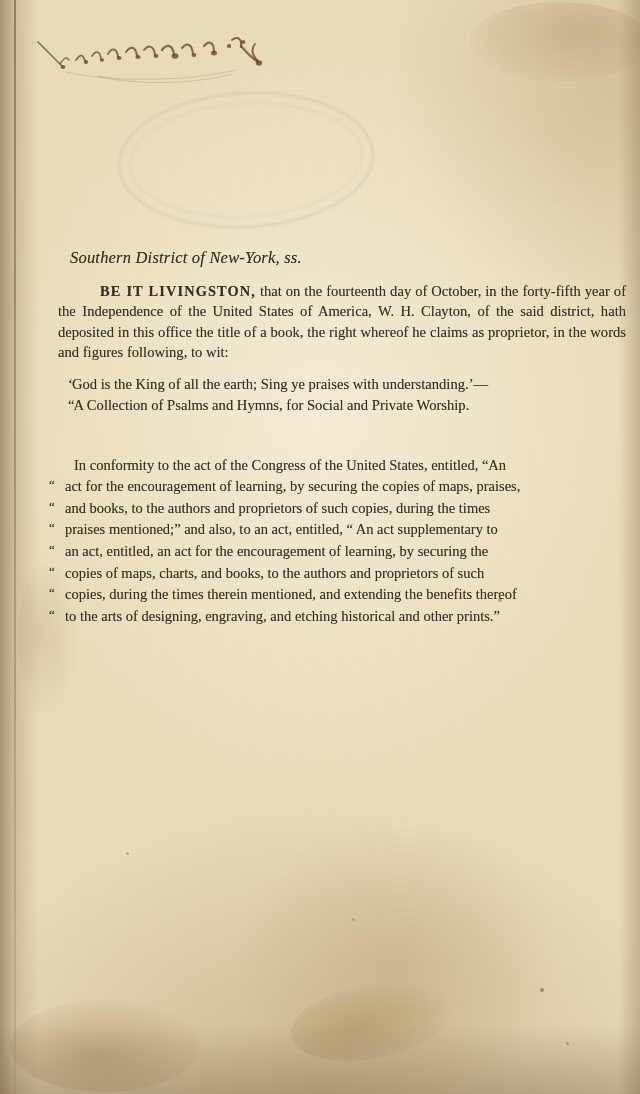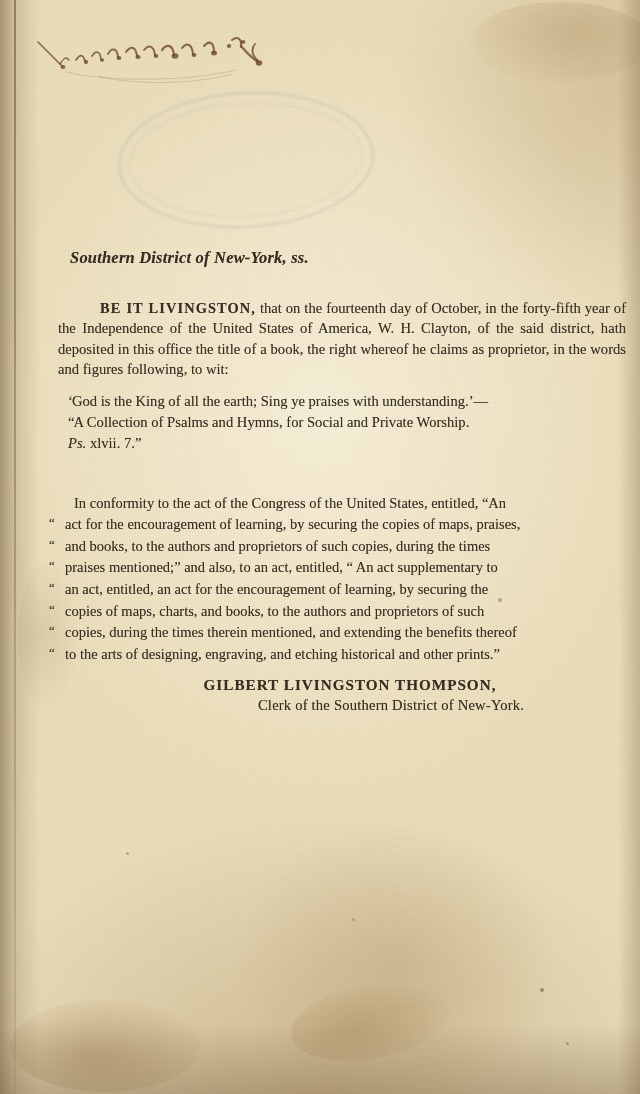--- a/index.html
+++ b/index.html
@@ -166,24 +166,24 @@
 
   
   .textblock {
     position: absolute;
     left: 58px;
     top: 248px;
     width: 568px;
   }
   .district-head {
     font-style: italic;
-    font-weight: 700;
+    font-weight: 400;
     font-size: 16.5px;
     letter-spacing: 0.2px;
-    margin: 0 0 30px 12px;
+    margin: 0 0 13px 12px;
     text-shadow: 0 0 0.6px rgba(53,43,32,0.45);
   }
   .para {
     font-size: 14.6px;
     line-height: 20.4px;
     text-align: justify;
     text-justify: inter-word;
     margin: 0 0 9px 0;
     text-shadow: 0 0 0.55px rgba(53,43,32,0.40);
   }
@@ -331,21 +331,20 @@
 
   <div class="textblock blur-soft">
 
     <div class="district-head">Southern District of New-York, ss.</div>
 
     <p class="para indent"><span class="smallcaps-lead">BE IT LIVINGSTON,</span><span> that on the fourteenth day of October, in the forty-fifth year of the Independence of the United States of America, W. H. Clayton, of the said district, hath deposited in this office the title of a book, the right whereof he claims as proprietor, in the words and figures following, to wit:</span></p>
 
     <div class="quote-block">
       <div class="quote-line"><span class="q-mark">‘</span><span>God is the King of all the earth; Sing ye praises with understanding.’—</span></div>
       <div class="quote-line"><span class="q-mark">“</span><span>A Collection of Psalms and Hymns, for Social and Private Worship.</span></div>
-      <div class="quote-line" style="text-align:left;"><span class="it">Ps.</span><span> xlvii. 7.”</span></div>
     </div>
 
     <div class="act-para">
       <div class="act-first">In conformity to the act of the Congress of the United States, entitled, “An</div>
 
       <div class="act-line">
         <span class="mq">“</span>
         <span class="txt">act for the encouragement of learning, by securing the copies of maps, praises,</span>
       </div>
       <div class="act-line">
@@ -367,24 +366,20 @@
       <div class="act-line">
         <span class="mq">“</span>
         <span class="txt">copies, during the times therein mentioned, and extending the benefits thereof</span>
       </div>
       <div class="act-line last">
         <span class="mq">“</span>
         <span class="txt">to the arts of designing, engraving, and etching historical and other prints.”</span>
       </div>
     </div>
 
-    <div class="sig">
-      <div class="sig-name">GILBERT LIVINGSTON THOMPSON,</div>
-      <div class="sig-role">Clerk of the Southern District of New-York.</div>
-    </div>
 
   </div>
 
   <div class="paper-grain"></div>
   <div class="gutter-shade"></div>
   <div class="gutter-line"></div>
   <div class="edge-right"></div>
   <div class="edge-bottom"></div>
 
 </div>

